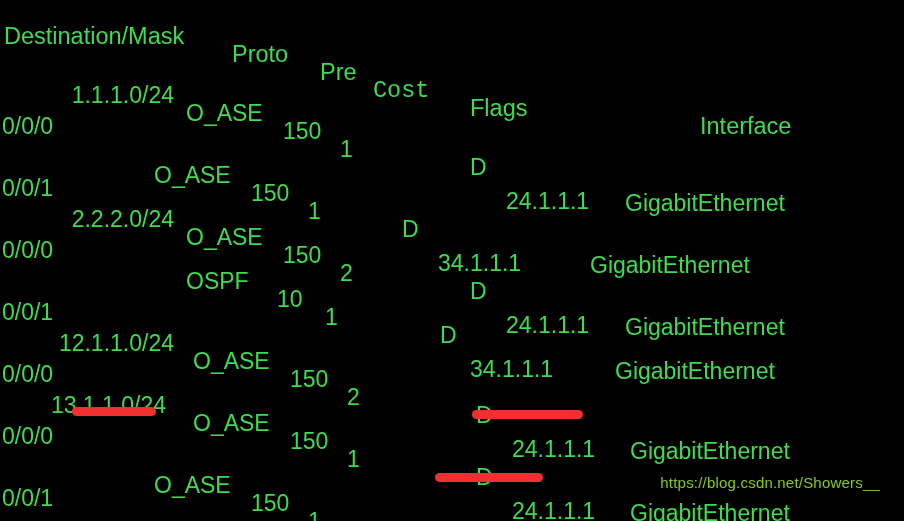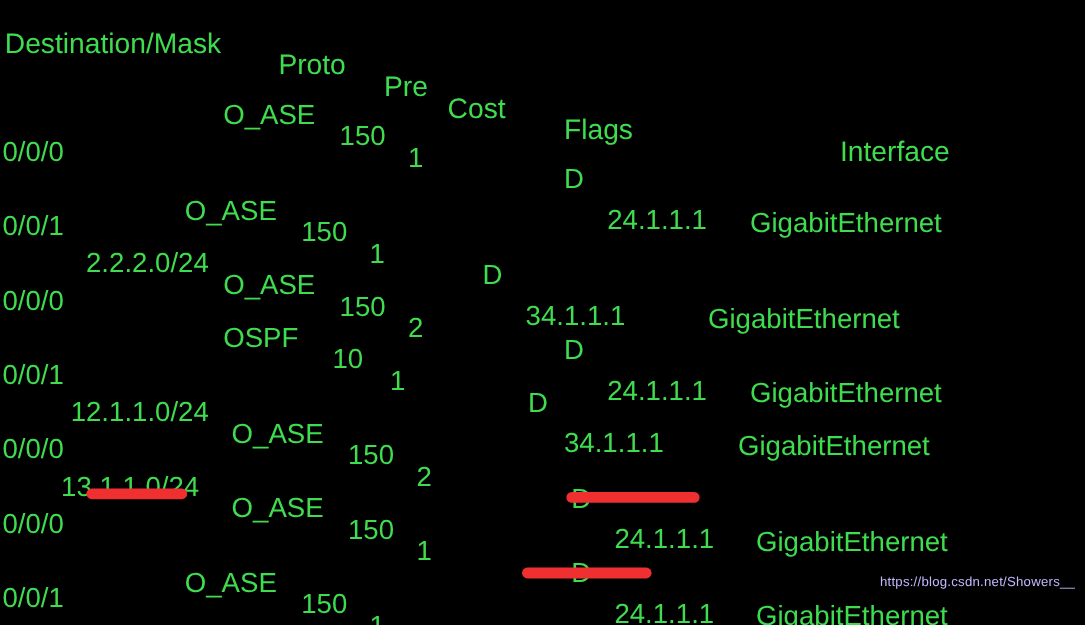--- a/index.html
+++ b/index.html
@@ -51,57 +51,58 @@
   .c-cost   { left: 340px; }
   .c-flags  { left: 470px; }
   .c-nexthop{ left: 506px; margin-top: 16px; }
   .c-iface  { left: 625px; }
   .c-cont   { left: 2px; }
 
   
   .h-dest    { left: 4px; }
   .h-proto   { left: 232px; }
   .h-pre     { left: 320px; text-align: center; }
-  .h-cost    { left: 373px; }
+  .h-cost    { left: 373px; font-family: Liberation Mono, monospace; }
   .h-flags   { left: 470px; }
   .h-nexthop { left: 553px; }
   .h-iface   { left: 700px; }
 
   .underline {
     position: absolute;
     height: 9px;
     background: #f03030;
     border-radius: 5px;
   }
 
   .watermark {
     position: absolute;
-    right: 8px;
+    right: 24px;
     bottom: 7px;
-    font-size: 11px;
-    color: #c4b5fd;
+    font-size: 15px;
+    color: #84cc16;
     letter-spacing: 0.2px;
     white-space: pre;
   }
 </style>
 </head>
 <body>
 
 <div id="terminal">
 
   <div class="row" style="top:3px;">
     <span class="cell hdr h-dest">Destination/Mask</span>
     <span class="cell hdr h-proto">Proto</span>
     <span class="cell hdr h-pre">Pre</span>
     <span class="cell hdr h-cost">Cost</span>
     <span class="cell hdr h-flags">Flags</span>
     <span class="cell hdr h-iface">Interface</span>
   </div>
 
   <div class="row" style="top:62px;">
+    <span class="cell c-dest">1.1.1.0/24</span>
     <span class="cell c-proto">O_ASE</span>
     <span class="cell c-pre">150</span>
     <span class="cell c-cost">1</span>
     <span class="cell c-flags">D</span>
     <span class="cell c-nexthop">24.1.1.1</span>
     <span class="cell c-iface">GigabitEthernet</span>
   </div>
   <div class="row" style="top:93px;">
     <span class="cell c-cont">0/0/0</span>
   </div>

